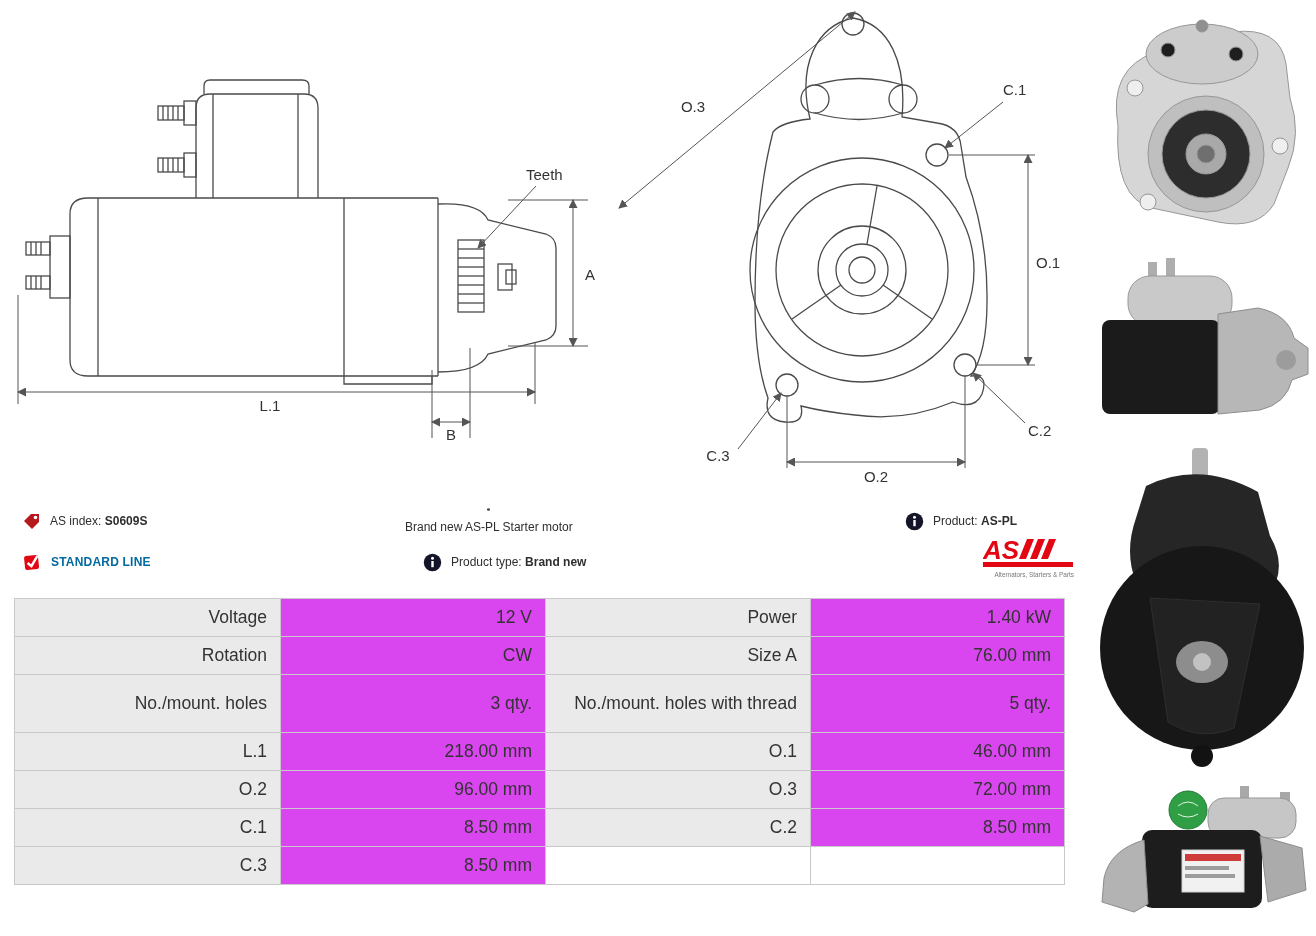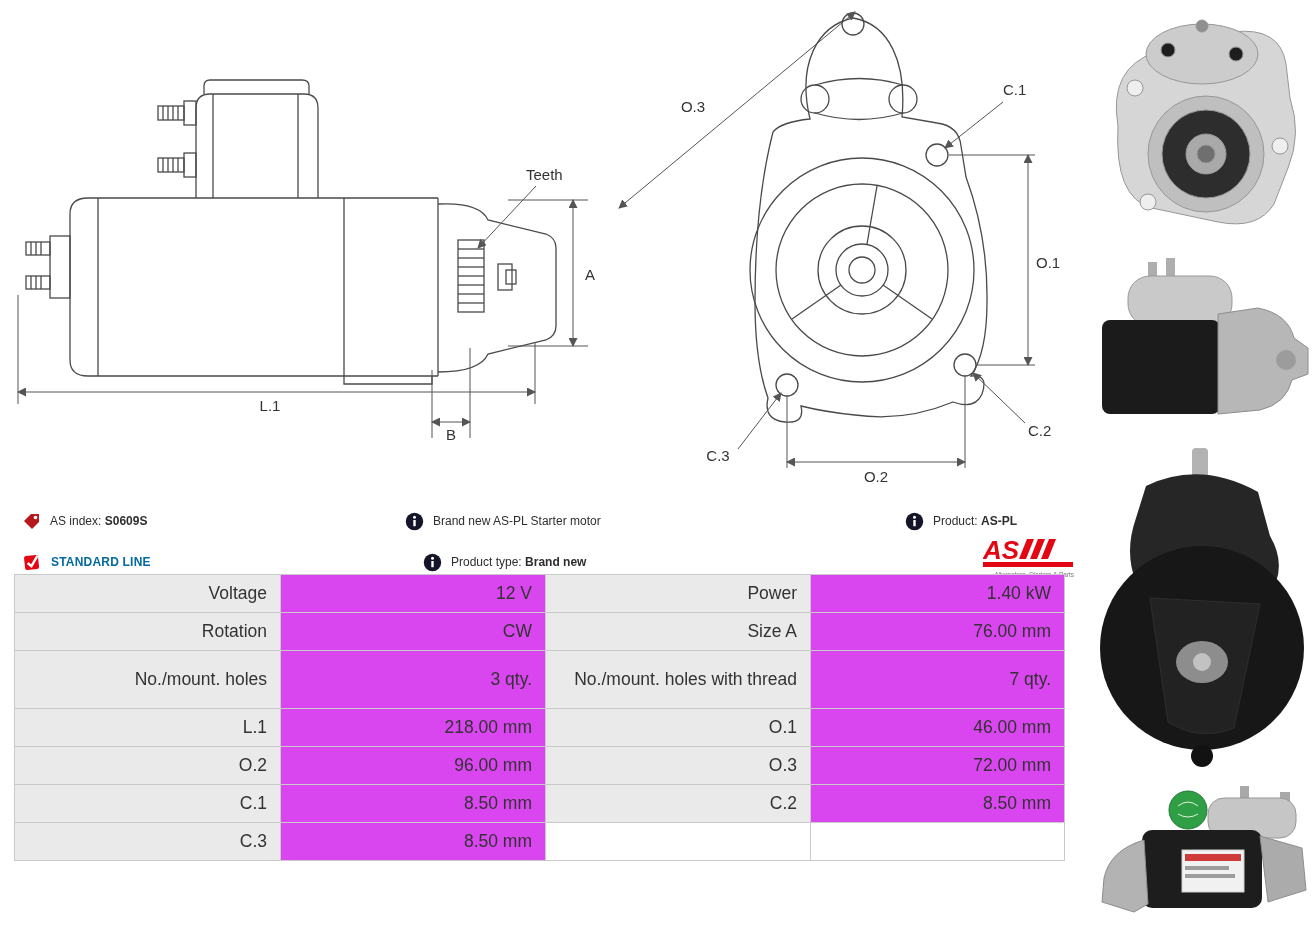--- a/index.html
+++ b/index.html
@@ -14,21 +14,21 @@
   
   .info-item {
     position:absolute; display:flex; align-items:center; gap:9px;
     font-size:12px; color:#2e2e2e; height:26px; white-space:nowrap;
   }
   .info-item .txt .b { font-weight:bold; }
   .info-item .red { color:#0369a1; font-weight:bold; letter-spacing:0.2px; }
 
   
   .spec-table {
-    position:absolute; left:14px; top:574px;
+    position:absolute; left:14px; top:598px;
     border-collapse:collapse; table-layout:fixed;
     font-size:17.5px; color:#333;
   }
   .spec-table td {
     border:1px solid #c9c9c9; text-align:right;
     padding:2px 13px; vertical-align:middle; height:38px; line-height:1.25;
   }
   .spec-table td.lab { background:#eaeaea; }
   .spec-table td.val { background:#d946ef; }
   .spec-table tr.tall td { height:58px; }
@@ -256,21 +256,21 @@
     <div class="info-item" style="left:22px;top:549px;">
       <svg width="20" height="20" viewBox="0 0 20 20">
         <g transform="rotate(-6 10 10)">
           <rect x="2.5" y="3.5" width="14" height="14" rx="2" fill="#e30613"></rect>
           <path d="M5.5,10.5 L9,14 L16,4.5" stroke="#ffffff" stroke-width="2.4" fill="none"></path>
         </g>
       </svg>
       <span class="red">STANDARD LINE</span>
     </div>
 
-    <div class="info-item" style="left:405px;top:508px;">
+    <div class="info-item" style="left:405px;top:508px;flex-direction:column;">
       <svg width="19" height="19" viewBox="0 0 19 19">
         <circle cx="9.5" cy="9.5" r="8.7" fill="#141528"></circle>
         <rect x="8.3" y="8" width="2.4" height="6.2" fill="#ffffff"></rect>
         <circle cx="9.5" cy="5.2" r="1.5" fill="#ffffff"></circle>
       </svg>
       <span class="txt">
         <span>Brand new AS-PL Starter motor</span>
       </span>
     </div>
 
@@ -325,21 +325,21 @@
       <tr>
         <td class="lab">Rotation</td>
         <td class="val">CW</td>
         <td class="lab">Size A</td>
         <td class="val">76.00 mm</td>
       </tr>
       <tr class="tall">
         <td class="lab">No./mount. holes</td>
         <td class="val">3 qty.</td>
         <td class="lab">No./mount. holes with thread</td>
-        <td class="val">7 qty.</td>
+        <td class="val">5 qty.</td>
       </tr>
       <tr>
         <td class="lab">L.1</td>
         <td class="val">218.00 mm</td>
         <td class="lab">O.1</td>
         <td class="val">46.00 mm</td>
       </tr>
       <tr>
         <td class="lab">O.2</td>
         <td class="val">96.00 mm</td>

